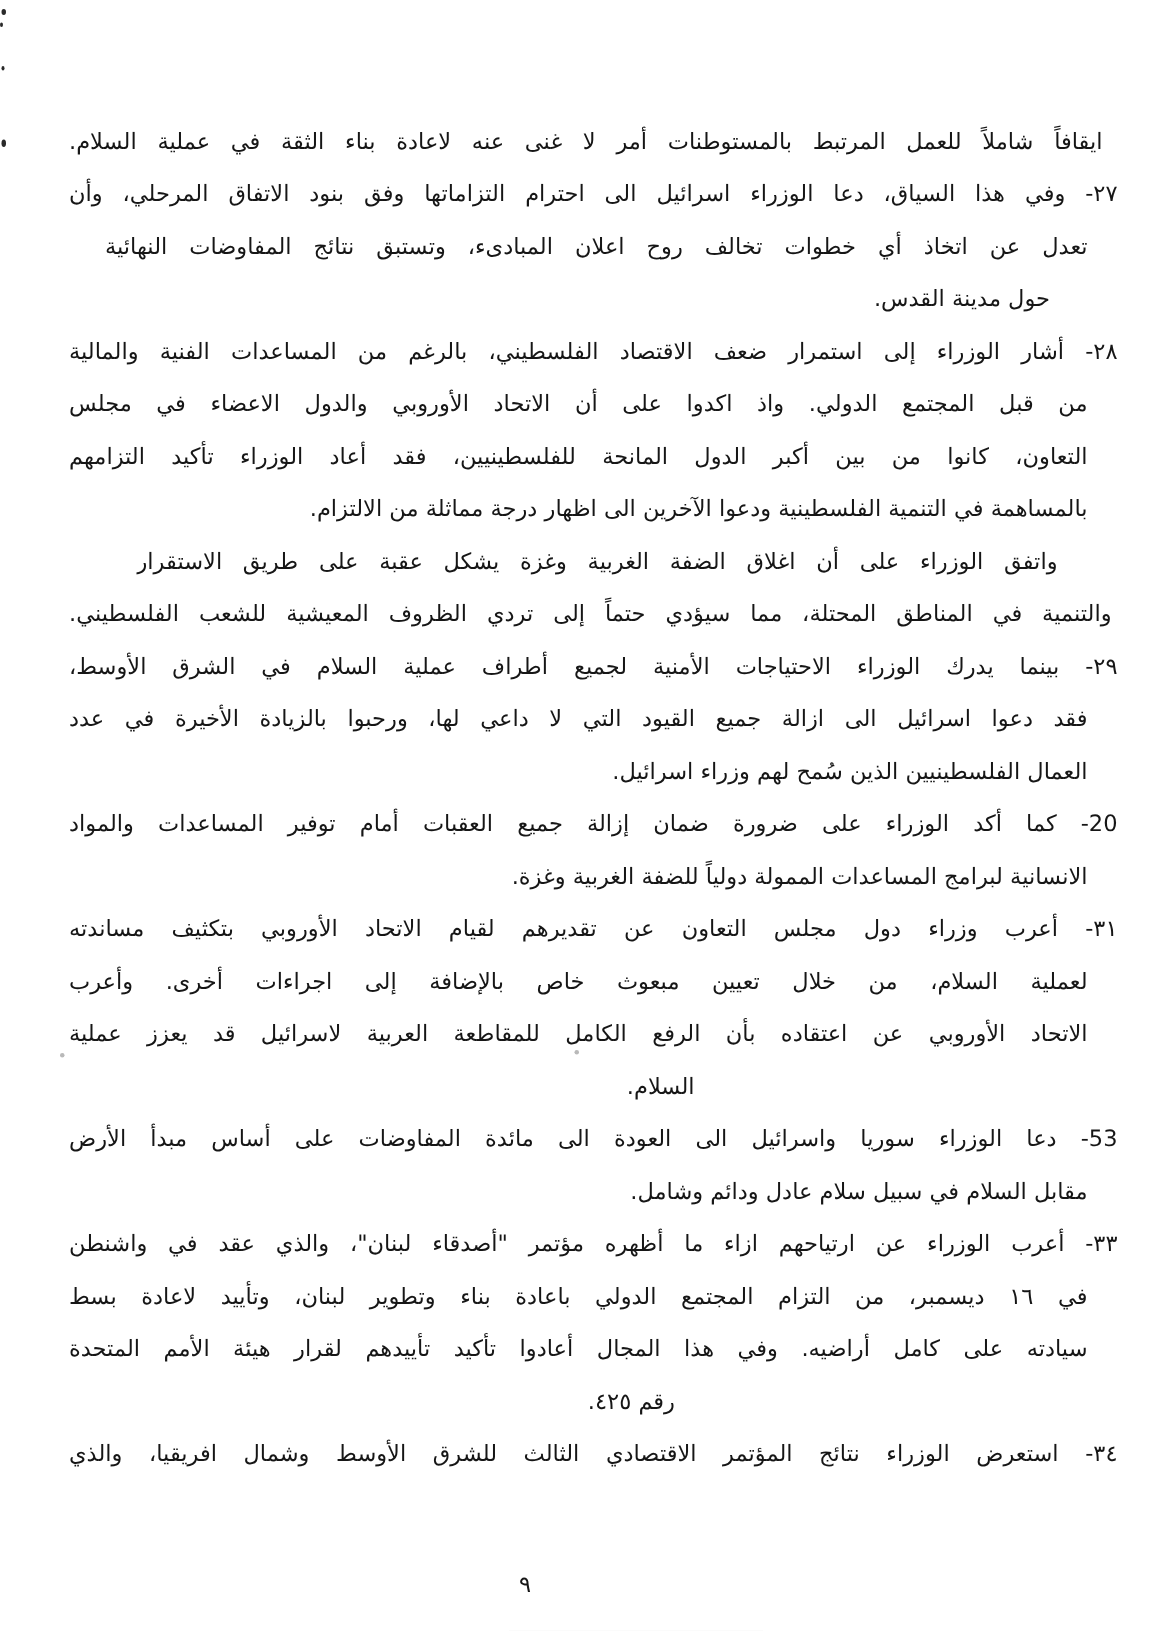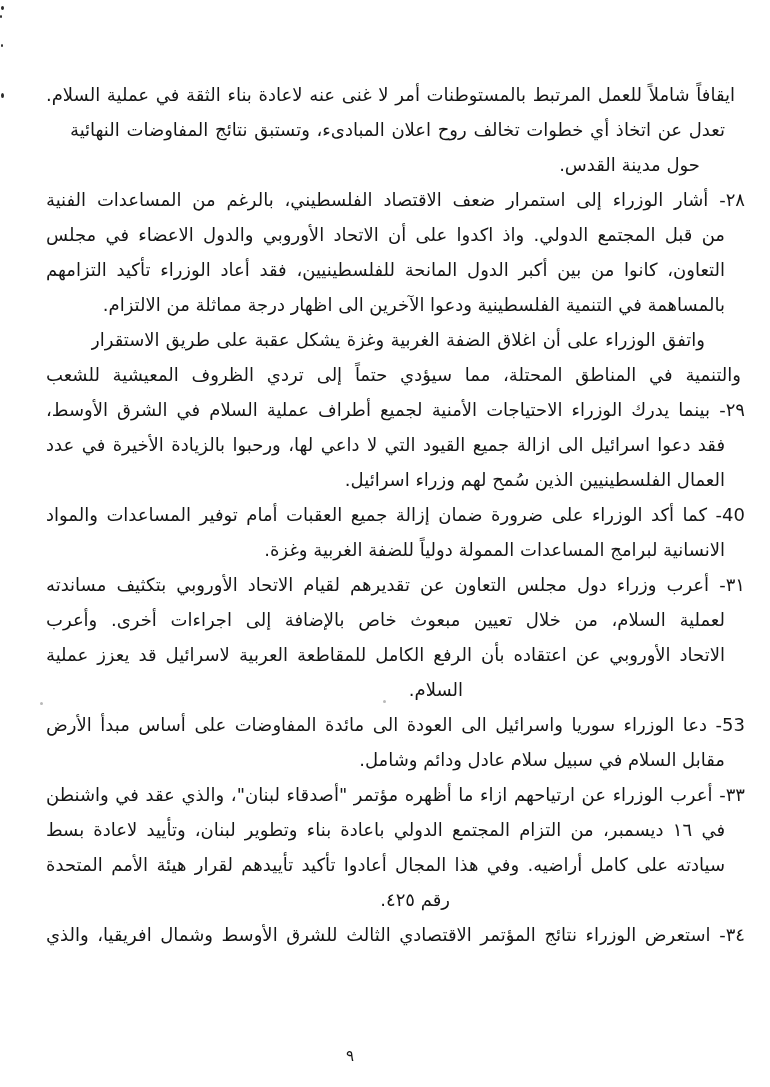--- a/index.html
+++ b/index.html
@@ -20,21 +20,21 @@
   .textblock{
     position:absolute;
     top:77px;
     left:46px;
     right:25px;
     direction:rtl;
   }
   .line{
     height:35px;
     line-height:35px;
-    font-size:18px;
+    font-size:15px;
     text-align:right;
     white-space:nowrap;
   }
   .line.j{
     white-space:normal;
     text-align:justify;
     text-align-last:justify;
     overflow:hidden;
     height:35px;
   }
@@ -63,32 +63,33 @@
 
   <span class="speck" style="left:1px;top:6px;width:3px;height:4px;"></span>
   <span class="speck" style="left:0px;top:15px;width:2px;height:3px;"></span>
   <span class="speck" style="left:1px;top:44px;width:2px;height:3px;"></span>
   <span class="speck" style="left:1px;top:93px;width:3px;height:5px;"></span>
   <span class="speck faint" style="left:40px;top:702px;width:3px;height:3px;"></span>
   <span class="speck faint" style="left:383px;top:700px;width:3px;height:3px;"></span>
 
   <div class="textblock" id="textblock">
       <div class="line j" style="margin-right: 10px;">ايقافاً شاملاً للعمل المرتبط بالمستوطنات أمر لا غنى عنه لاعادة بناء الثقة في عملية السلام.</div>
+      <div class="line j" style="margin-right: 0px;">٢٧- وفي هذا السياق، دعا الوزراء اسرائيل الى احترام التزاماتها وفق بنود الاتفاق المرحلي، وأن</div>
       <div class="line j" style="margin-right: 20px; margin-left: 24px;">تعدل عن اتخاذ أي خطوات تخالف روح اعلان المبادىء، وتستبق نتائج المفاوضات النهائية</div>
       <div class="line" style="margin-right: 45px;">حول مدينة القدس.</div>
       <div class="line j" style="margin-right: 0px;">٢٨- أشار الوزراء إلى استمرار ضعف الاقتصاد الفلسطيني، بالرغم من المساعدات الفنية والمالية</div>
       <div class="line j" style="margin-right: 20px;">من قبل المجتمع الدولي. واذ اكدوا على أن الاتحاد الأوروبي والدول الاعضاء في مجلس</div>
       <div class="line j" style="margin-right: 20px;">التعاون، كانوا من بين أكبر الدول المانحة للفلسطينيين، فقد أعاد الوزراء تأكيد التزامهم</div>
       <div class="line" style="margin-right: 20px;">بالمساهمة في التنمية الفلسطينية ودعوا الآخرين الى اظهار درجة مماثلة من الالتزام.</div>
       <div class="line j" style="margin-right: 40px; margin-left: 45px;">واتفق الوزراء على أن اغلاق الضفة الغربية وغزة يشكل عقبة على طريق الاستقرار</div>
       <div class="line j" style="margin-right: 4px;">والتنمية في المناطق المحتلة، مما سيؤدي حتماً إلى تردي الظروف المعيشية للشعب الفلسطيني.</div>
       <div class="line j" style="margin-right: 0px;">٢٩- بينما يدرك الوزراء الاحتياجات الأمنية لجميع أطراف عملية السلام في الشرق الأوسط،</div>
       <div class="line j" style="margin-right: 20px;">فقد دعوا اسرائيل الى ازالة جميع القيود التي لا داعي لها، ورحبوا بالزيادة الأخيرة في عدد</div>
       <div class="line" style="margin-right: 20px;">العمال الفلسطينيين الذين سُمح لهم وزراء اسرائيل.</div>
-      <div class="line j" style="margin-right: 0px;">40- كما أكد الوزراء على ضرورة ضمان إزالة جميع العقبات أمام توفير المساعدات والمواد</div>
+      <div class="line j" style="margin-right: 0px;">20- كما أكد الوزراء على ضرورة ضمان إزالة جميع العقبات أمام توفير المساعدات والمواد</div>
       <div class="line" style="margin-right: 20px;">الانسانية لبرامج المساعدات الممولة دولياً للضفة الغربية وغزة.</div>
       <div class="line j" style="margin-right: 0px;">٣١- أعرب وزراء دول مجلس التعاون عن تقديرهم لقيام الاتحاد الأوروبي بتكثيف مساندته</div>
       <div class="line j" style="margin-right: 20px;">لعملية السلام، من خلال تعيين مبعوث خاص بالإضافة إلى اجراءات أخرى. وأعرب</div>
       <div class="line j" style="margin-right: 20px;">الاتحاد الأوروبي عن اعتقاده بأن الرفع الكامل للمقاطعة العربية لاسرائيل قد يعزز عملية</div>
       <div class="line" style="margin-right: 282px;">السلام.</div>
       <div class="line j" style="margin-right: 0px;">53- دعا الوزراء سوريا واسرائيل الى العودة الى مائدة المفاوضات على أساس مبدأ الأرض</div>
       <div class="line" style="margin-right: 20px;">مقابل السلام في سبيل سلام عادل ودائم وشامل.</div>
       <div class="line j" style="margin-right: 0px;">٣٣- أعرب الوزراء عن ارتياحهم ازاء ما أظهره مؤتمر "أصدقاء لبنان"، والذي عقد في واشنطن</div>
       <div class="line j" style="margin-right: 20px;">في ١٦ ديسمبر، من التزام المجتمع الدولي باعادة بناء وتطوير لبنان، وتأييد لاعادة بسط</div>
       <div class="line j" style="margin-right: 20px;">سيادته على كامل أراضيه. وفي هذا المجال أعادوا تأكيد تأييدهم لقرار هيئة الأمم المتحدة</div>

